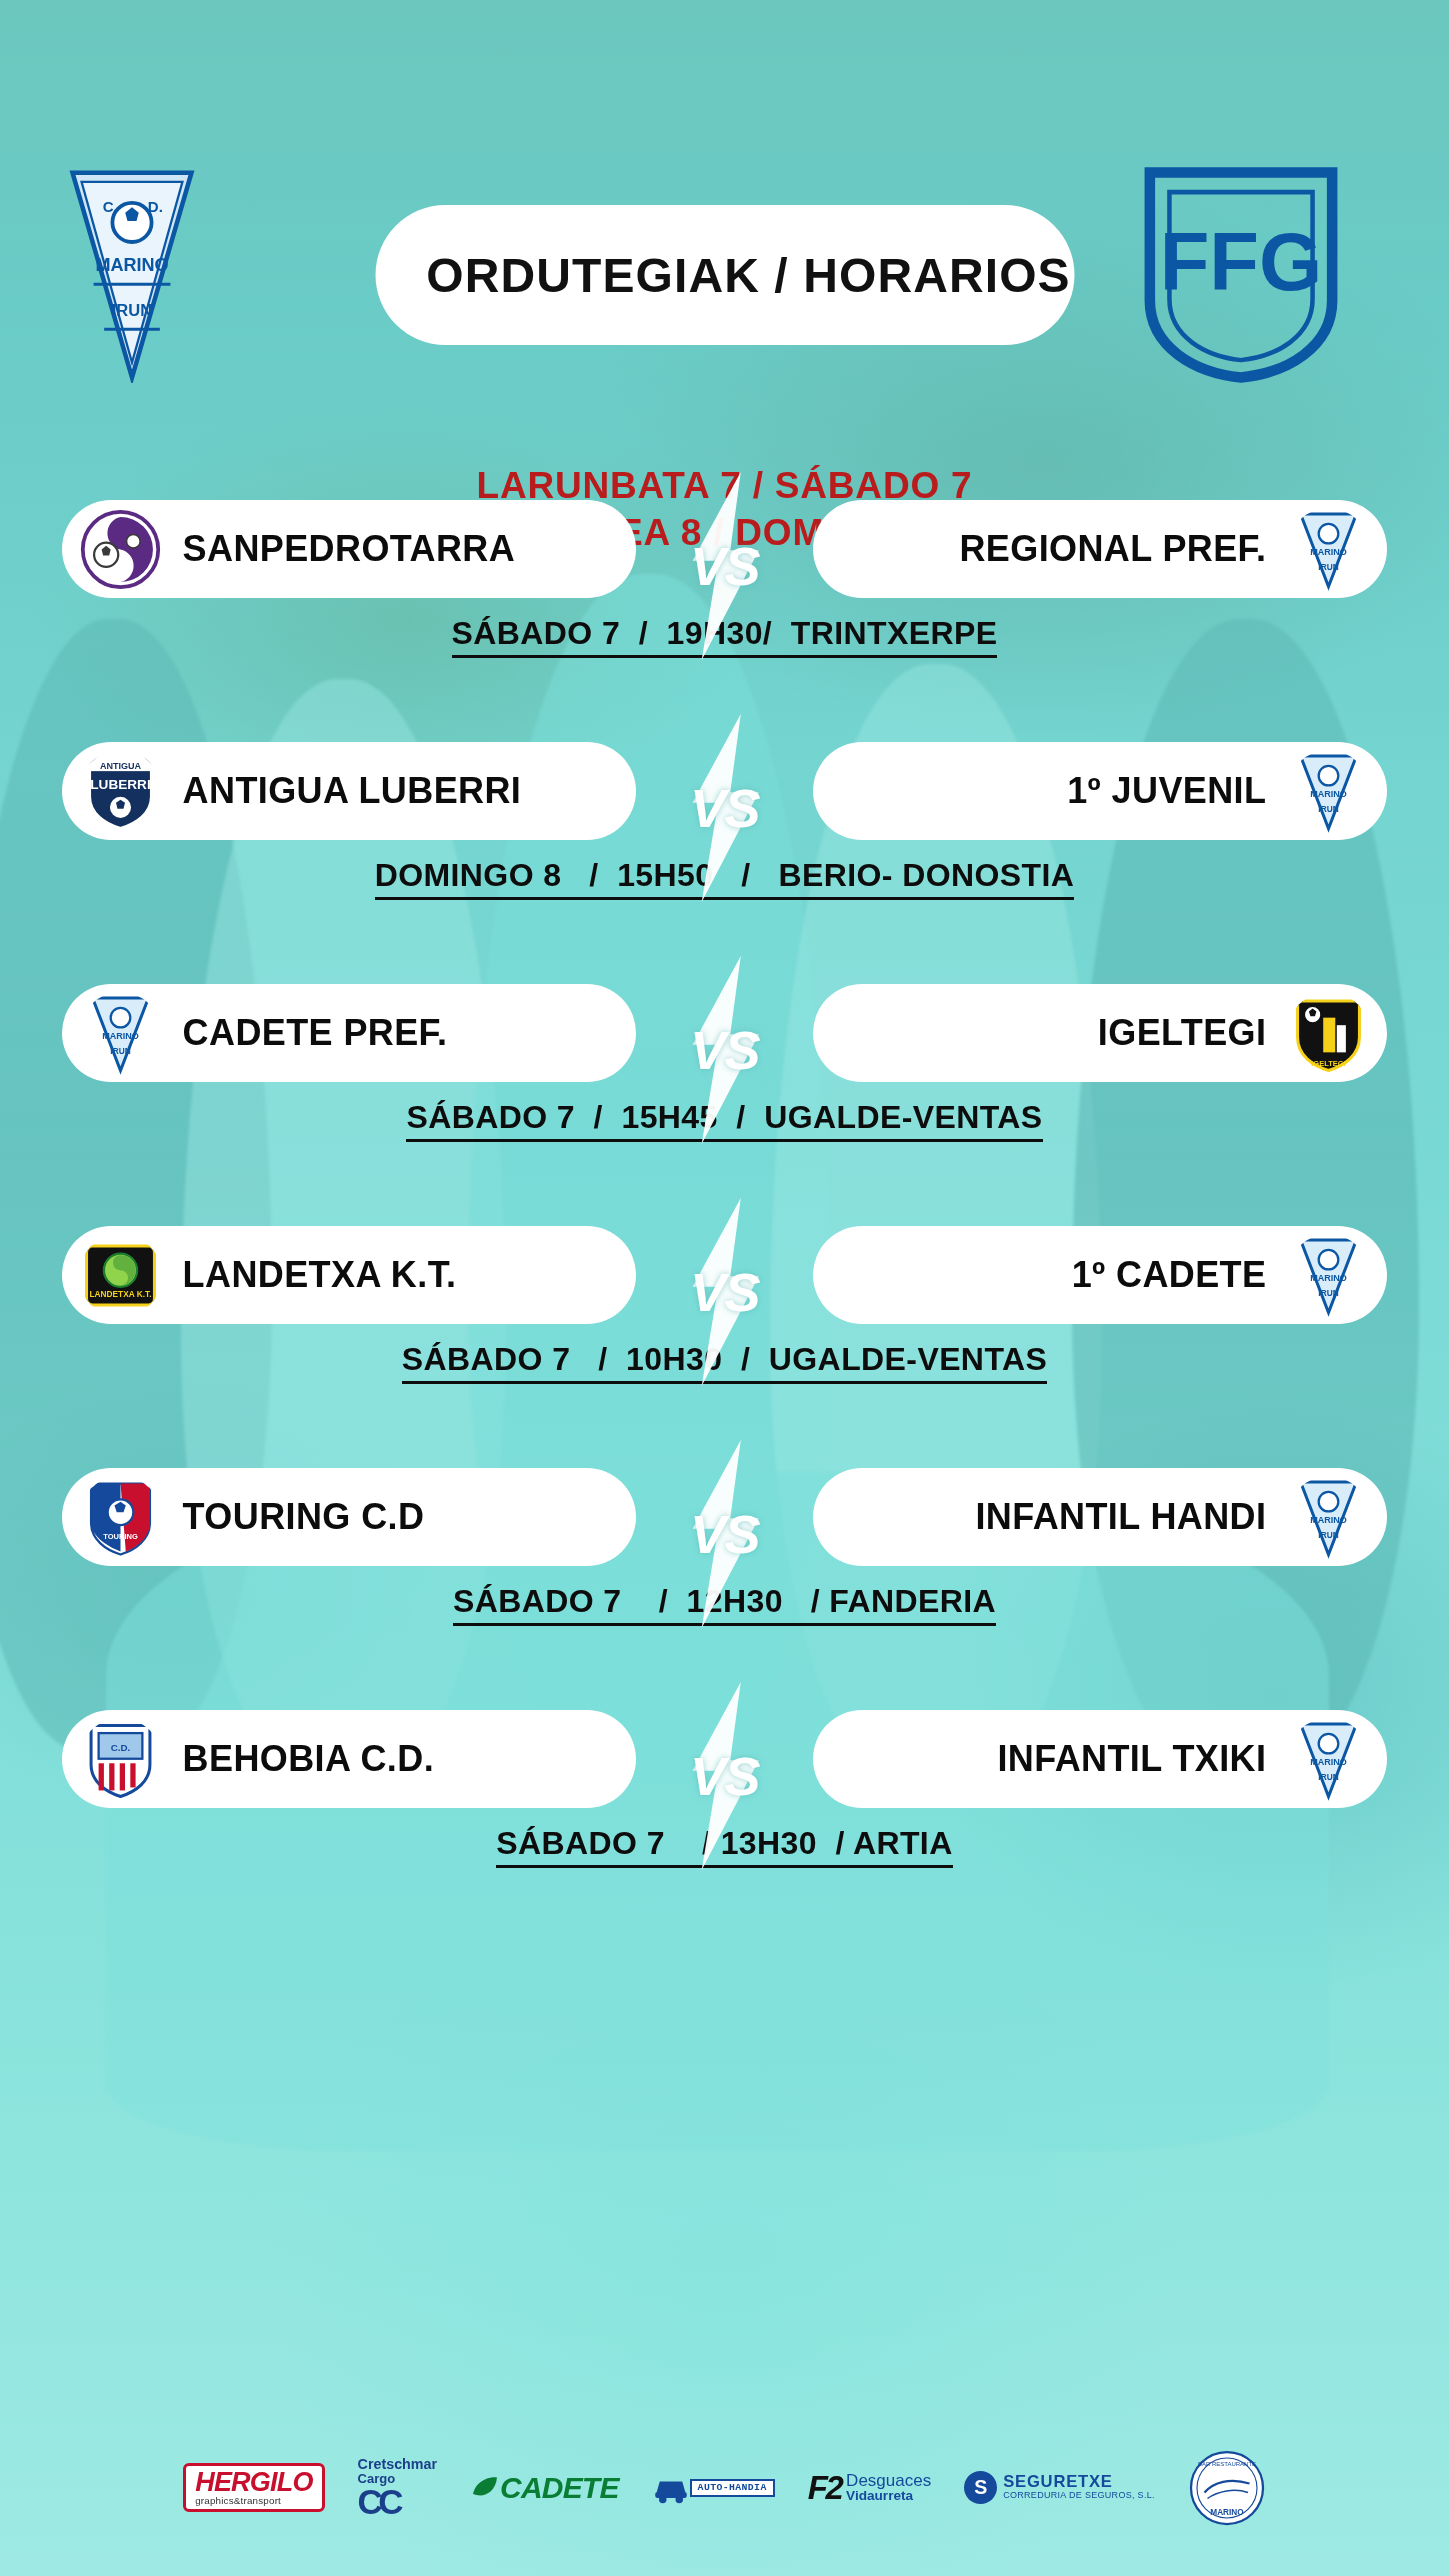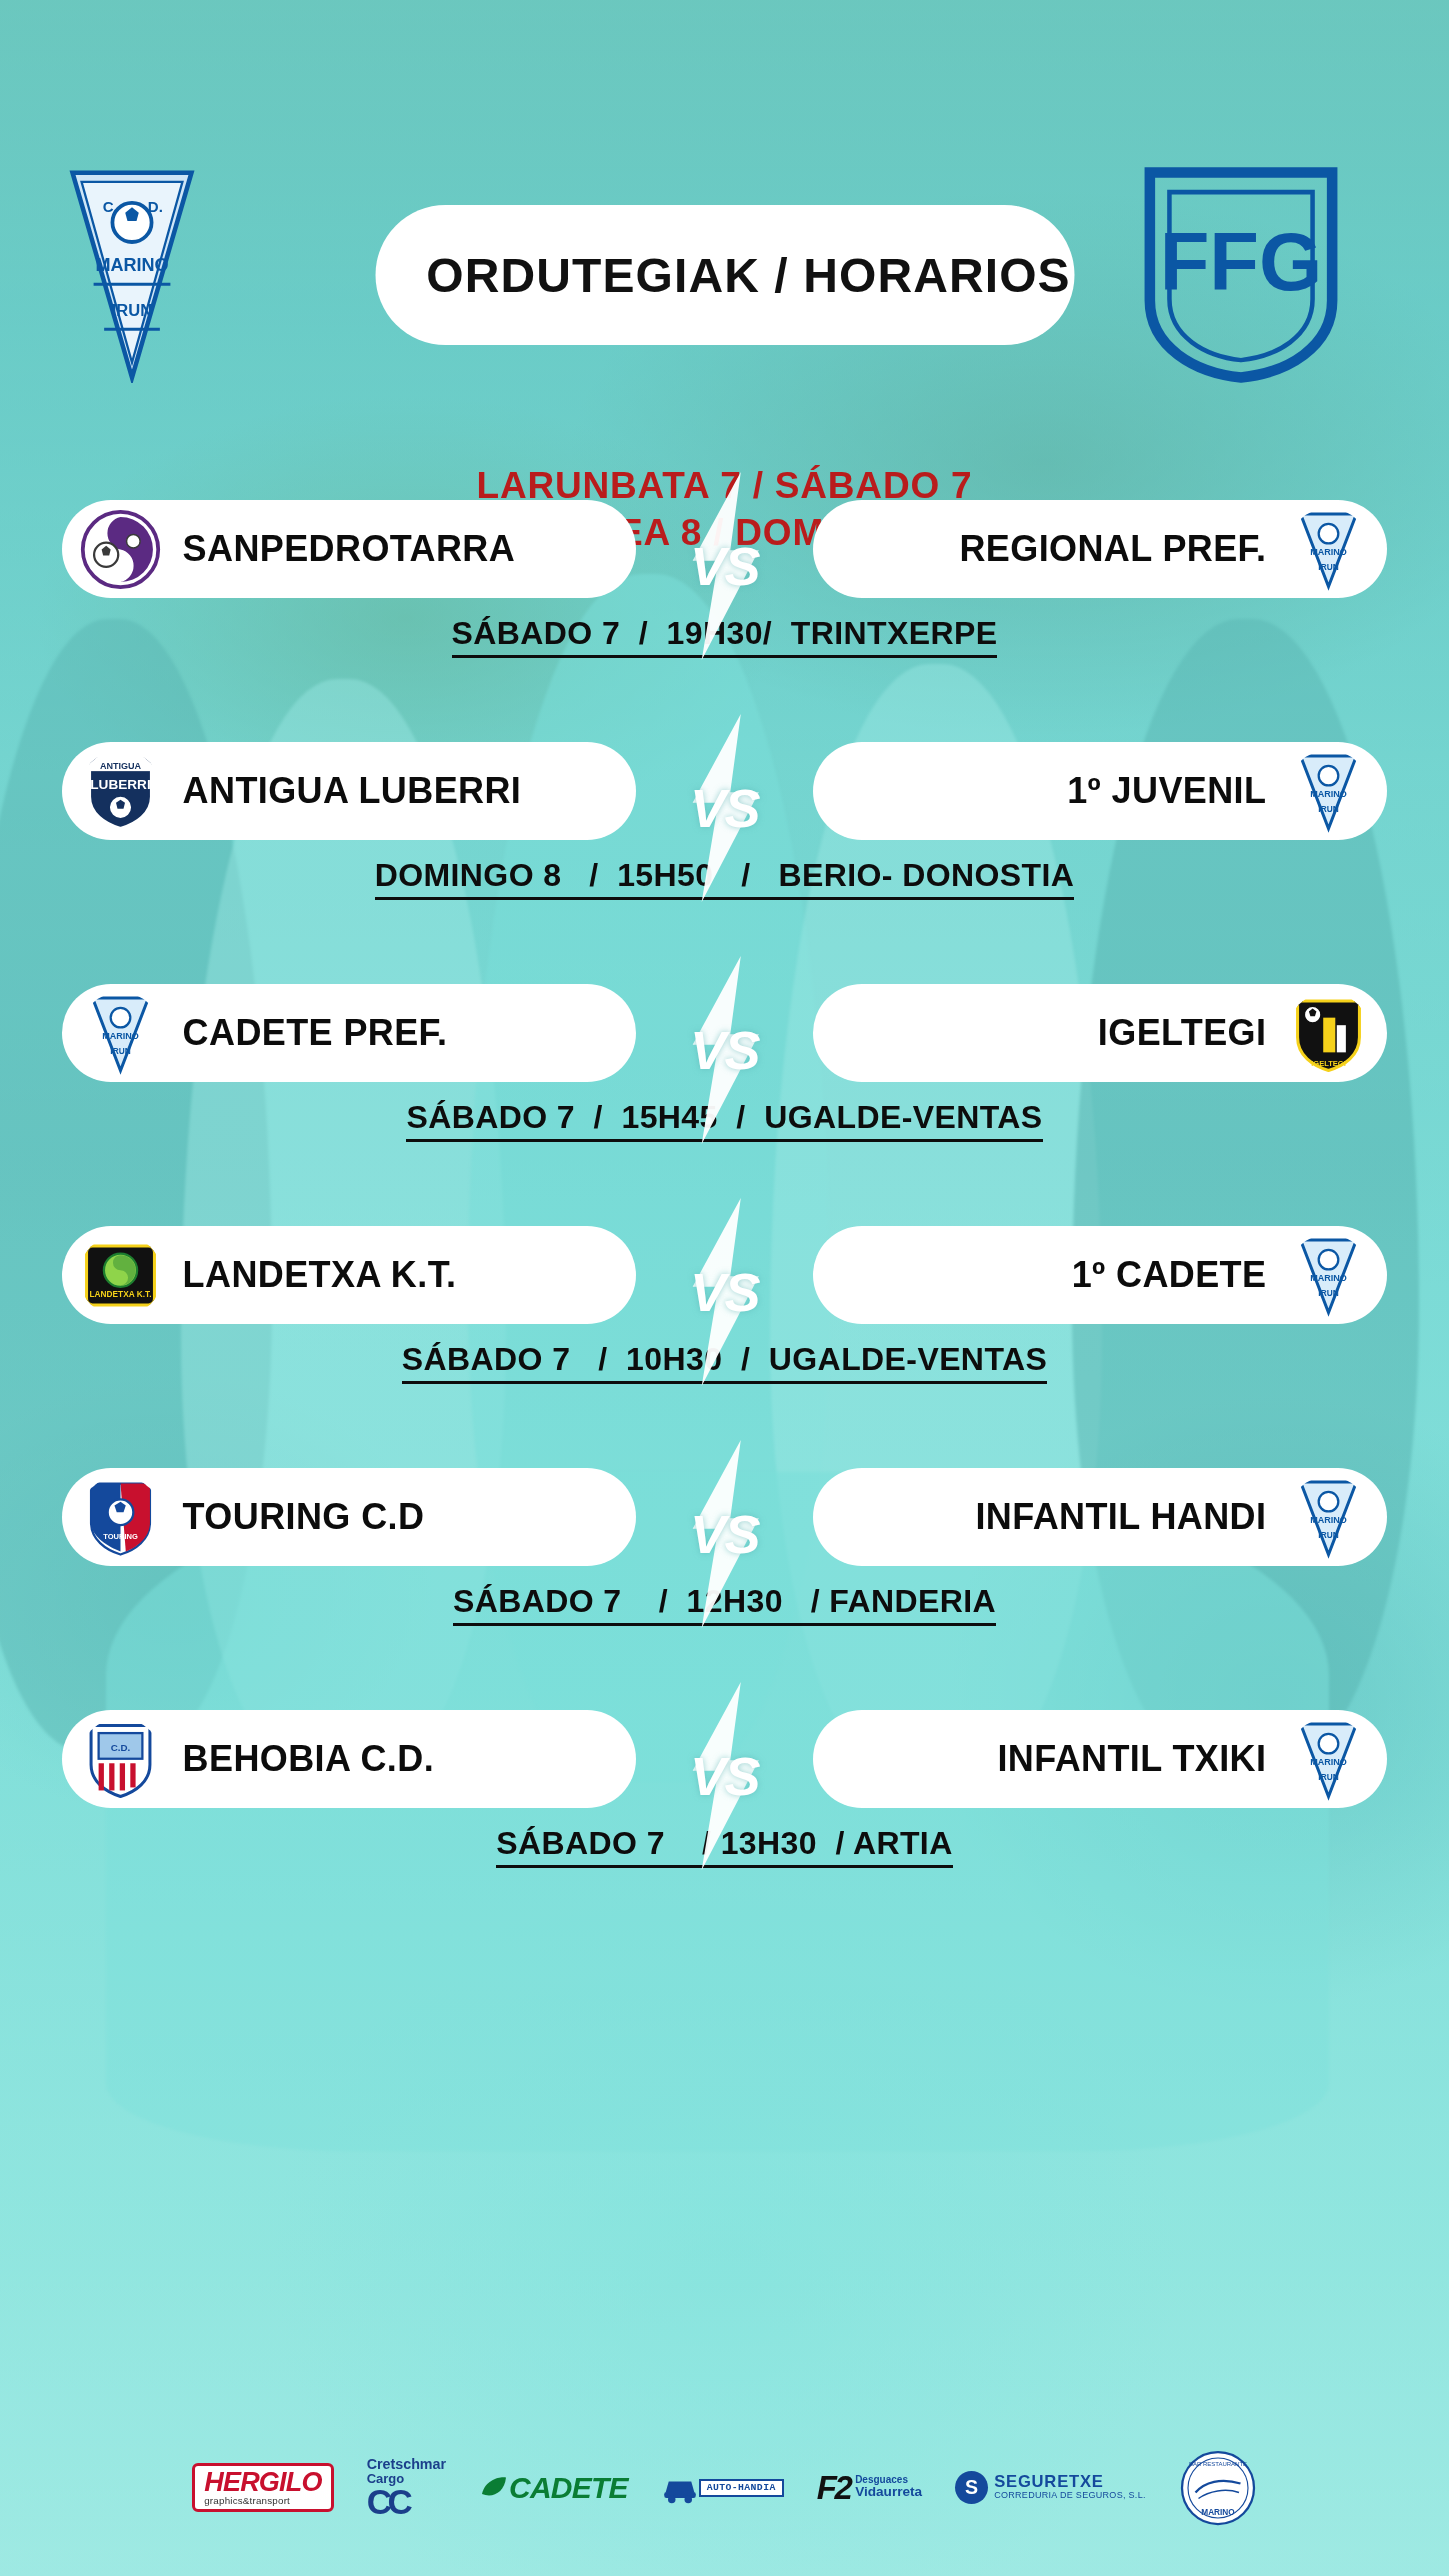--- a/index.html
+++ b/index.html
@@ -255,21 +255,21 @@
   .sp-coviran { display: flex; align-items: center; color: #0a7d34; }
   .sp-coviran .txt { font-size: 30px; font-weight: bold; font-style: italic; letter-spacing: -0.8px; }
   .sp-handia { display: flex; flex-direction: row; align-items: center; font-family: Liberation Mono, monospace; }
   .sp-handia .box {
     border: 2.3px solid #14499c; background: #fff; padding: 1.5px 6px;
     font-size: 9.8px; font-weight: bold; color: #14499c; letter-spacing: 0.4px;
   }
   .sp-desg { display: flex; align-items: center; gap: 4.5px; }
   .sp-desg .f2 { font-size: 33px; font-weight: bold; font-style: italic; color: #111; letter-spacing: -2.3px; }
   .sp-desg .nm { display: flex; flex-direction: column; color: #14499c; }
-  .sp-desg .nm .a { font-size: 10px; font-weight: bold; line-height: 1; }
+  .sp-desg .nm .a { font-size: 17px; font-weight: normal; line-height: 1; }
   .sp-desg .nm .b { font-size: 13.6px; font-weight: bold; line-height: 1.1; }
   .sp-seg { display: flex; align-items: center; gap: 6px; }
   .sp-seg .circ { width: 33px; height: 33px; border-radius: 50%; background: #14499c; color:#fff; display:flex; align-items:center; justify-content:center; font-size: 19.6px; font-weight: bold; }
   .sp-seg .nm { display: flex; flex-direction: column; color: #14499c; }
   .sp-seg .nm .a { font-size: 16.6px; font-weight: bold; line-height: 1; letter-spacing: 0.8px; }
   .sp-seg .nm .b { font-size: 9px; line-height: 1.2; letter-spacing: 0.3px; }
   .sp-restaurant { width: 78px; height: 78px; }
 </style>
 </head>
 <body>

